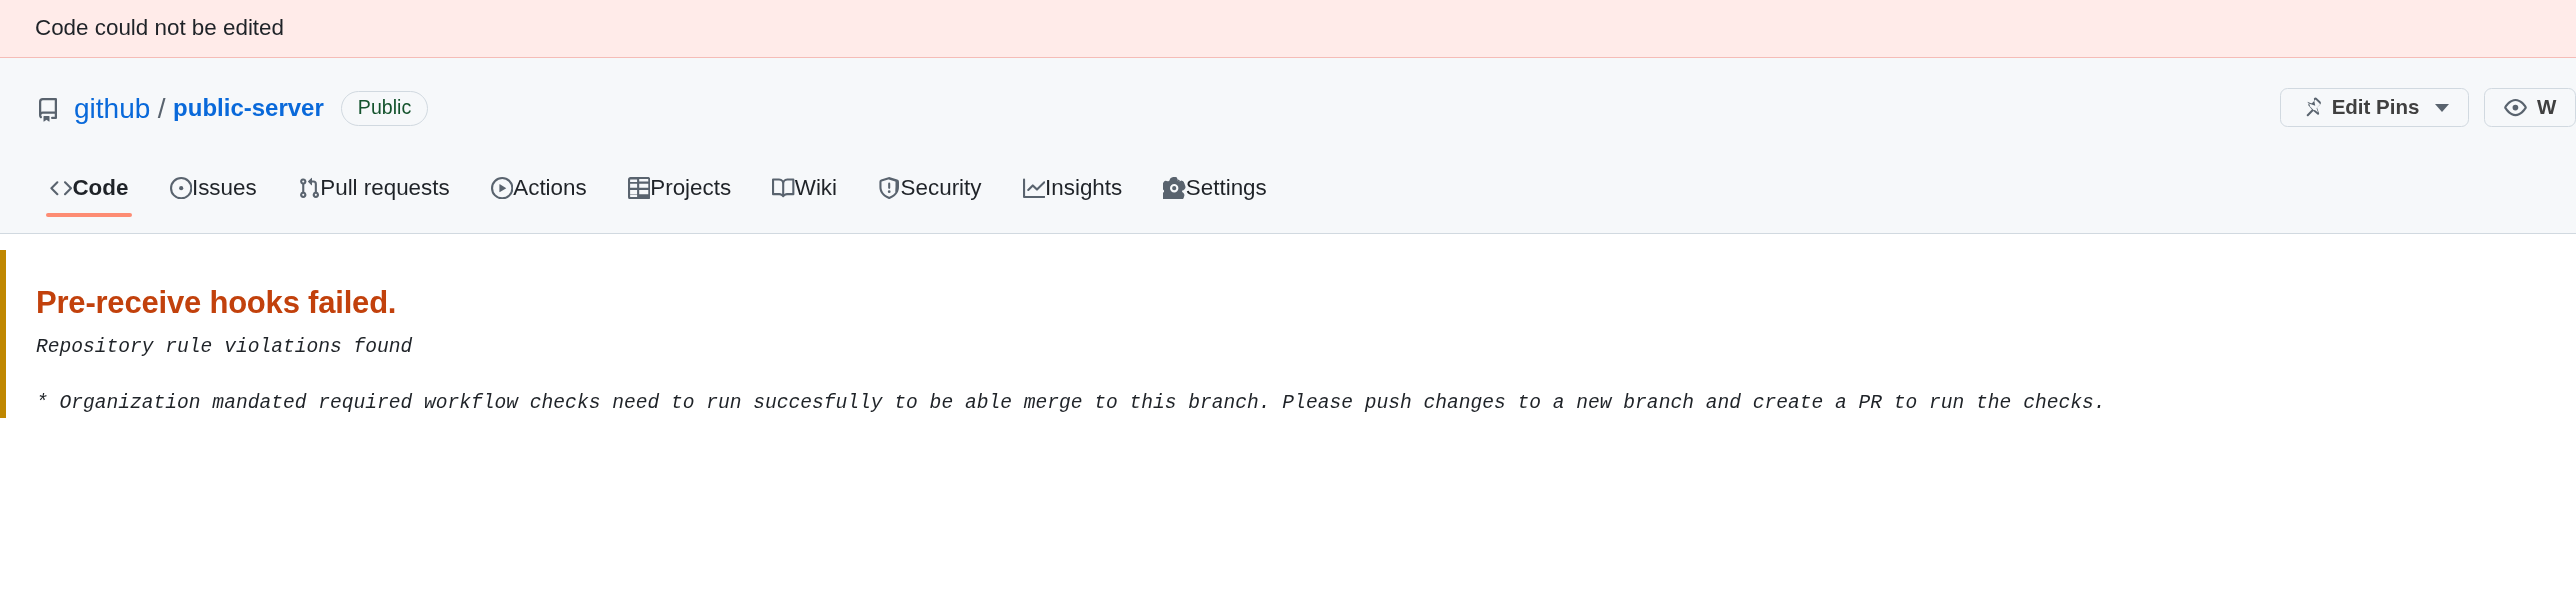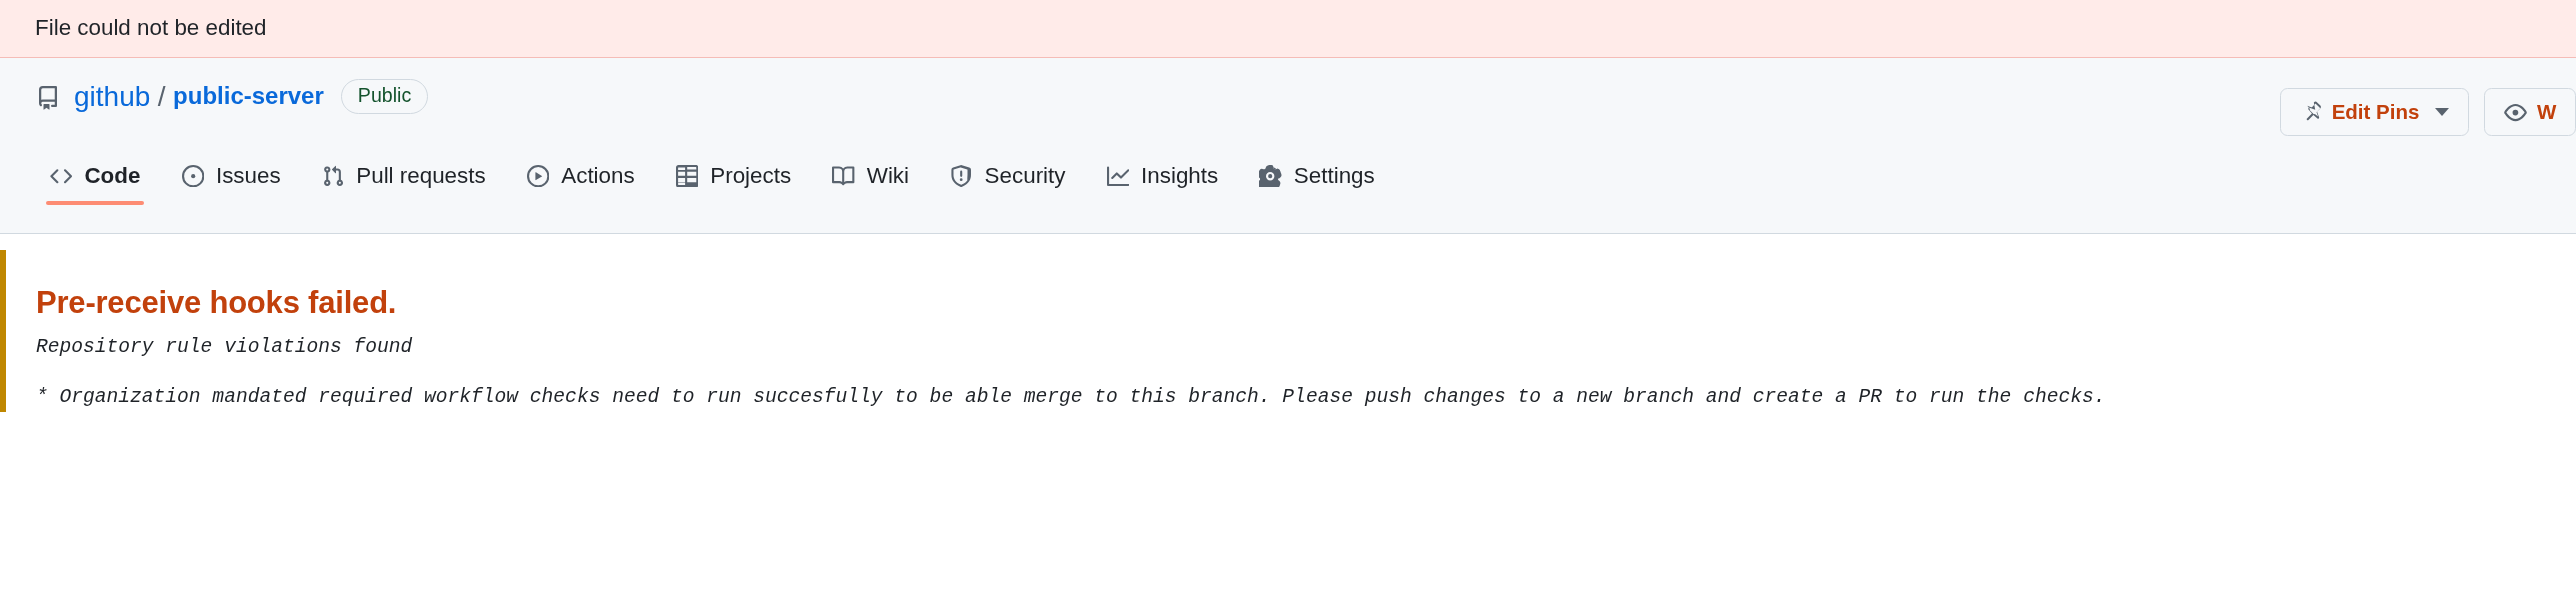--- a/index.html
+++ b/index.html
@@ -28,21 +28,21 @@
   .flash-banner-text {
     font-size: 22.4px;
     color: #1f2328;
     line-height: 1;
   }
 
   
   .repo-header {
     background: #f6f8fa;
     border-bottom: 0.9px solid #d1d9e0;
-    padding-top: 16px;
+    padding-top: 28px;
     position: relative;
     box-sizing: border-box;
     height: 176px;
   }
 
   .repo-title-row {
     display: flex;
     align-items: center;
     padding: 0 35px;
     height: 45px;
@@ -105,27 +105,27 @@
   }
   .btn {
     display: inline-flex;
     align-items: center;
     gap: 10.3px;
     background: #f6f8fa;
     border: 0.9px solid #d1d9e0;
     border-radius: 7.5px;
     padding: 9.3px 18.7px;
     font-size: 20.5px;
-    color: #c2410c;
+    color: #404040;
     font-weight: 600;
     line-height: 1.4;
     white-space: nowrap;
     cursor: pointer;
     box-sizing: border-box;
-    height: 48px;
+    height: 39px;
   }
   .btn .ico {
     display: inline-flex;
     align-items: center;
     color: #59636e;
   }
   .caret {
     width: 0;
     height: 0;
     border-left: 7.5px solid transparent;
@@ -140,21 +140,21 @@
     align-items: flex-end;
     padding: 0 35px;
     margin-top: 20.5px;
     gap: 0px;
     height: 65px;
     box-sizing: border-box;
   }
   .nav-item {
     display: flex;
     align-items: center;
-    gap: 12px;
+    gap: 0;
     padding: 0 15px 17px 15px;
     font-size: 22.4px;
     color: #1f2328;
     line-height: 1;
     cursor: pointer;
     position: relative;
     white-space: nowrap;
     margin-right: 11.2px;
   }
   .nav-item .ico {
@@ -194,28 +194,28 @@
   .error-line {
     font-family: "Liberation Mono", "DejaVu Sans Mono", monospace;
     font-size: 19.6px;
     color: #1f2328;
     line-height: 1.55;
     white-space: pre;
     margin: 0;
     font-style: italic;
   }
   .error-line.spaced {
-    margin-top: 19px;
+    margin-top: 25px;
   }
 </style>
 </head>
 <body>
 
 <div class="flash-banner">
-  <span class="flash-banner-text">File could not be edited</span>
+  <span class="flash-banner-text">Code could not be edited</span>
 </div>
 
 <div class="repo-header">
 
   <div class="repo-title-row">
     <span class="repo-icon">
       <svg width="24" height="24" viewBox="0 0 16 16" fill="currentColor" aria-hidden="true">
         <path d="M2 2.5A2.5 2.5 0 0 1 4.5 0h8.75a.75.75 0 0 1 .75.75v12.5a.75.75 0 0 1-.75.75h-2.5a.75.75 0 0 1 0-1.5h1.75v-2h-8a1 1 0 0 0-.714 1.7.75.75 0 1 1-1.072 1.05A2.495 2.495 0 0 1 2 11.5Zm10.5-1h-8a1 1 0 0 0-1 1v6.708A2.486 2.486 0 0 1 4.5 9h8ZM5 12.25a.25.25 0 0 1 .25-.25h3.5a.25.25 0 0 1 .25.25v3.25a.25.25 0 0 1-.4.2l-1.45-1.087a.249.249 0 0 0-.3 0L5.4 15.7a.25.25 0 0 1-.4-.2Z"></path>
       </svg>
     </span>

